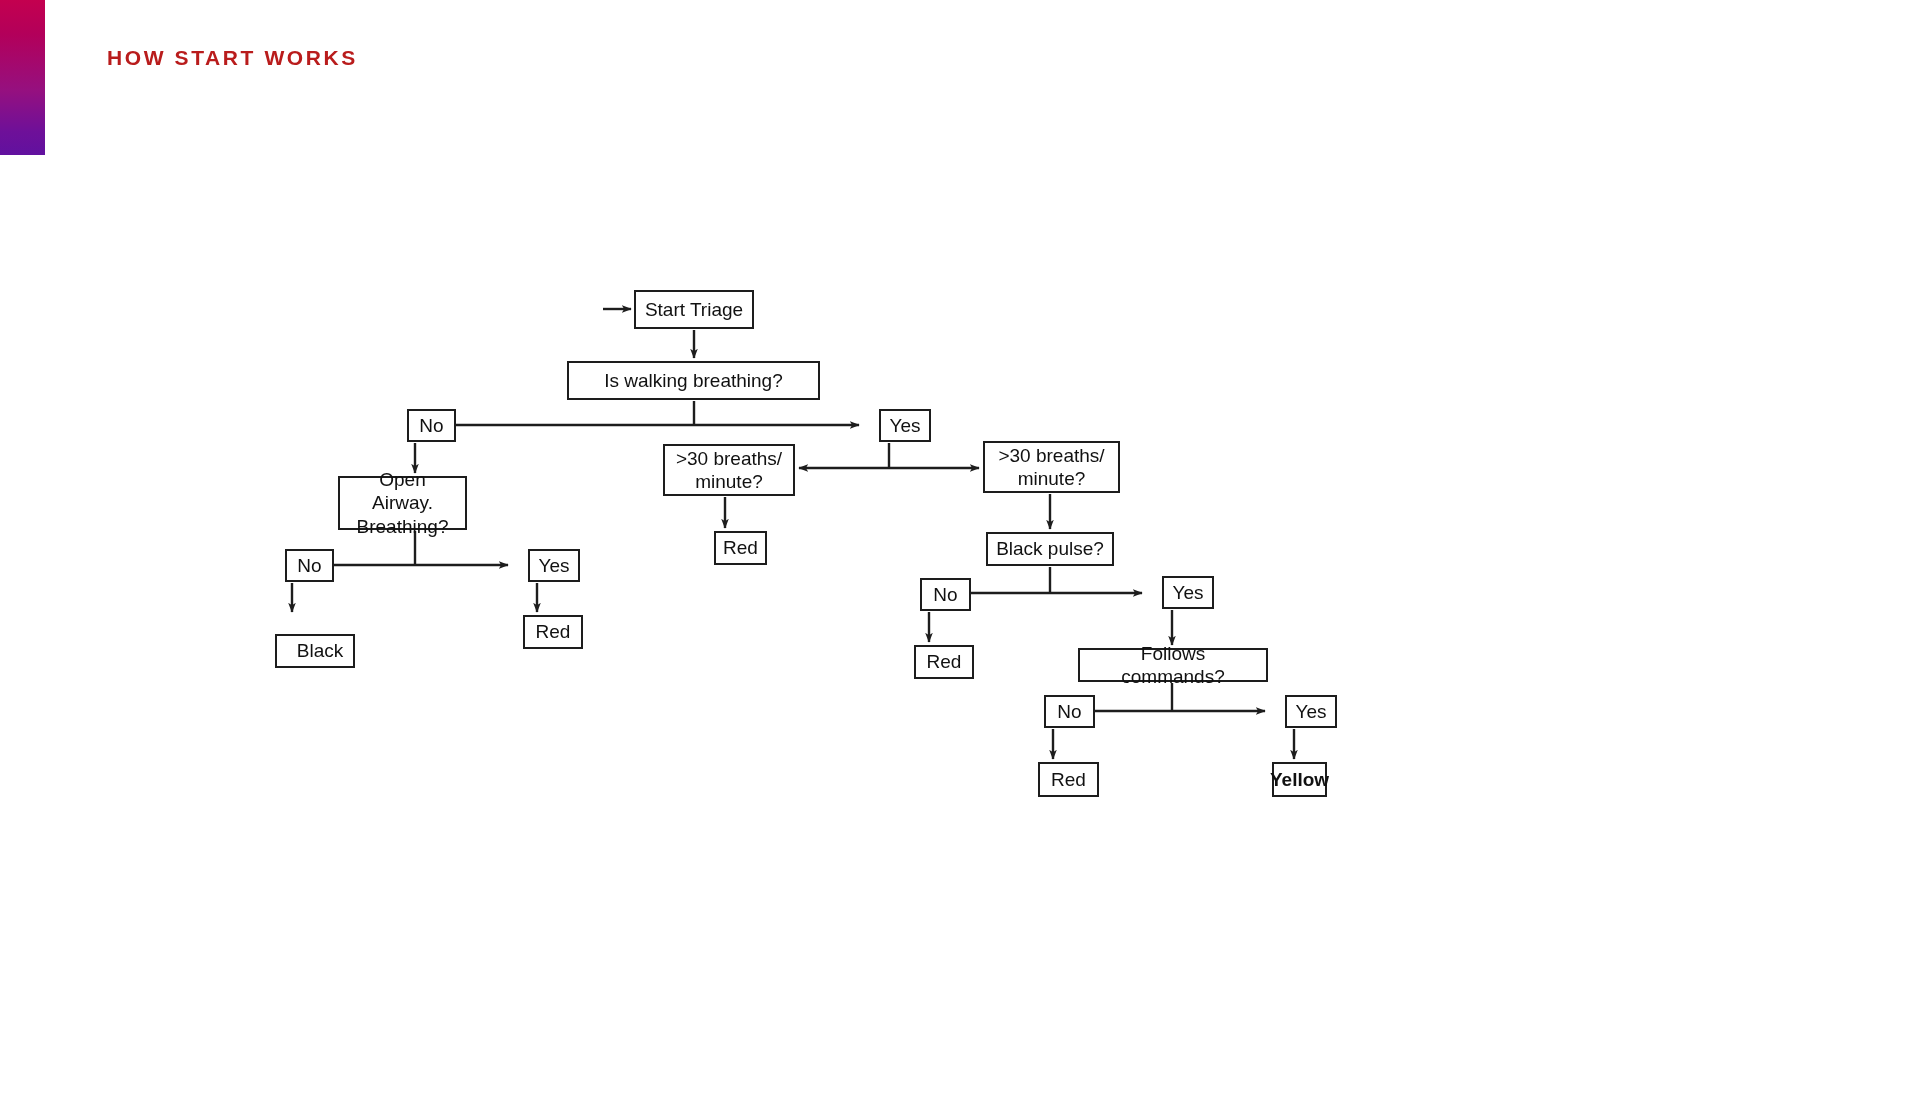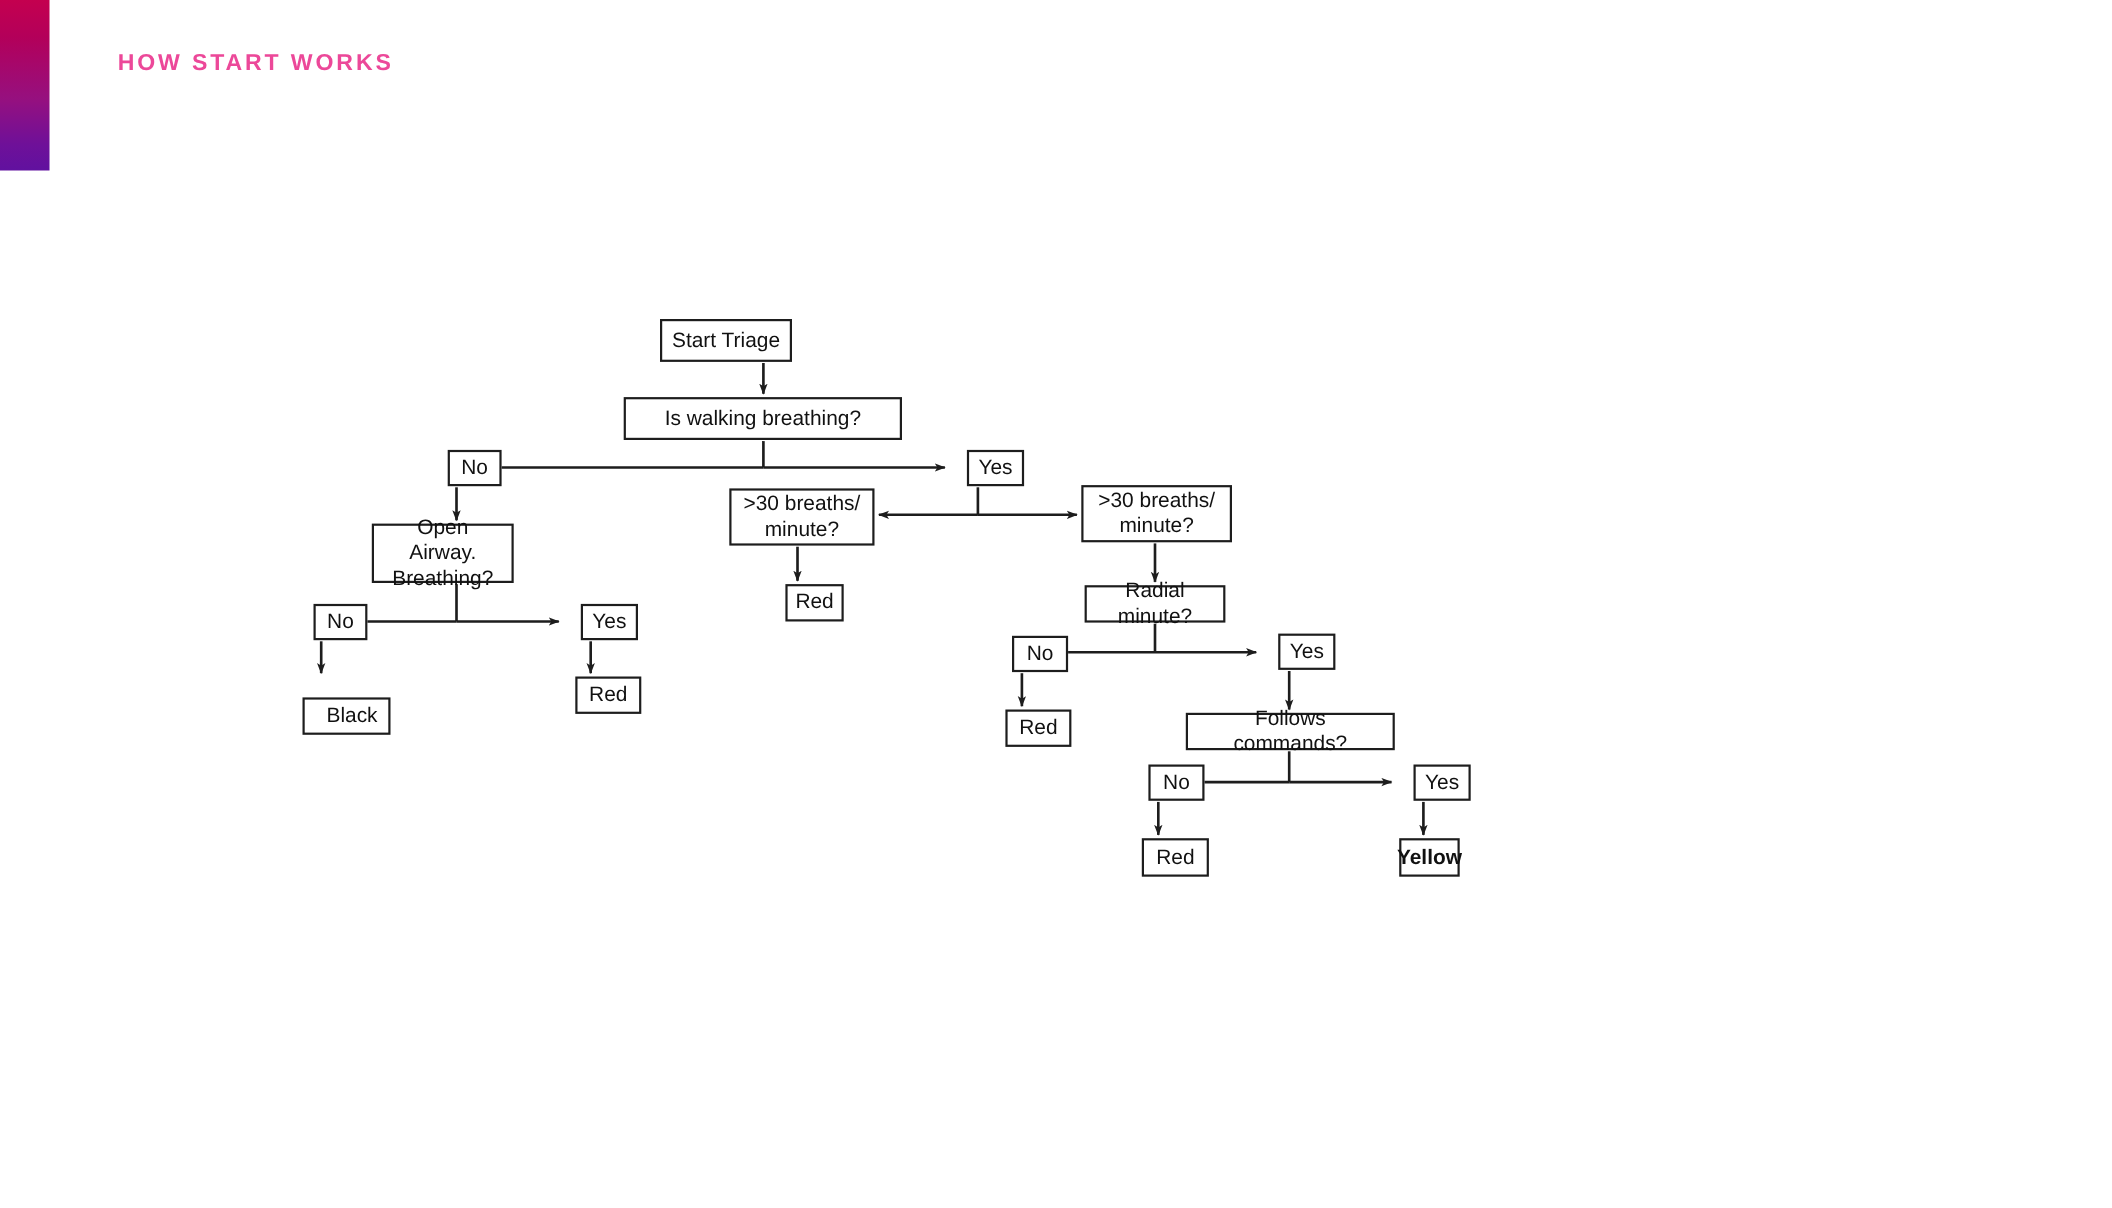--- a/index.html
+++ b/index.html
@@ -27,21 +27,21 @@
   }
 
   
   #page-title {
     position: absolute;
     left: 107px;
     top: 46px;
     font-size: 21px;
     font-weight: bold;
     letter-spacing: 2.6px;
-    color: #ec4899;
+    color: #b91c1c;
     white-space: nowrap;
   }
 
   
   #flowchart {
     position: absolute;
     left: 0;
     top: 0;
     width: 1920px;
     height: 1098px;
@@ -131,36 +131,36 @@
       <line x1="1172" y1="711" x2="1082" y2="711" marker-end="url(#arrow)"></line>
       <line x1="1172" y1="711" x2="1265" y2="711" marker-end="url(#arrow)"></line>
 
       <line x1="1053" y1="729" x2="1053" y2="759" marker-end="url(#arrow)"></line>
 
       <line x1="1294" y1="729" x2="1294" y2="759" marker-end="url(#arrow)"></line>
 
     </g>
   </svg>
 
-  <div class="node" style="left:600px; top:290px; width:120px; height:39px;">Start Triage</div>
+  <div class="node" style="left:634px; top:290px; width:120px; height:39px;">Start Triage</div>
   <div class="node" style="left:567px; top:361px; width:253px; height:39px;">Is walking breathing?</div>
   <div class="node small" style="left:391px; top:409px; width:49px; height:33px;">No</div>
   <div class="node small" style="left:863px; top:409px; width:52px; height:33px;">Yes</div>
   <div class="node" style="left:338px; top:476px; width:129px; height:54px;">Open Airway.
 Breathing?</div>
   <div class="node small" style="left:269px; top:549px; width:49px; height:33px;">No</div>
   <div class="node small" style="left:512px; top:549px; width:52px; height:33px;">Yes</div>
   <div class="node small" style="left:259px; top:634px; width:80px; height:34px;padding-left:18px;">Black</div>
   <div class="node small" style="left:507px; top:615px; width:60px; height:34px;">Red</div>
   <div class="node" style="left:663px; top:444px; width:132px; height:52px;">&gt;30 breaths/
 minute?</div>
   <div class="node small" style="left:698px; top:531px; width:53px; height:34px;">Red</div>
   <div class="node" style="left:983px; top:441px; width:137px; height:52px;">&gt;30 breaths/
 minute?</div>
-  <div class="node" style="left:986px; top:532px; width:128px; height:34px;">Radial minute?</div>
+  <div class="node" style="left:986px; top:532px; width:128px; height:34px;">Black pulse?</div>
   <div class="node small" style="left:904px; top:578px; width:51px; height:33px;">No</div>
   <div class="node small" style="left:1146px; top:576px; width:52px; height:33px;">Yes</div>
   <div class="node small" style="left:898px; top:645px; width:60px; height:34px;">Red</div>
   <div class="node" style="left:1078px; top:648px; width:190px; height:34px;">Follows commands?</div>
   <div class="node small" style="left:1028px; top:695px; width:51px; height:33px;">No</div>
   <div class="node small" style="left:1269px; top:695px; width:52px; height:33px;">Yes</div>
   <div class="node small" style="left:1022px; top:762px; width:61px; height:35px;">Red</div>
   <div class="node small" style="left:1256px; top:762px; width:55px; height:35px;font-weight:bold;">Yellow</div>
 
 </div>

